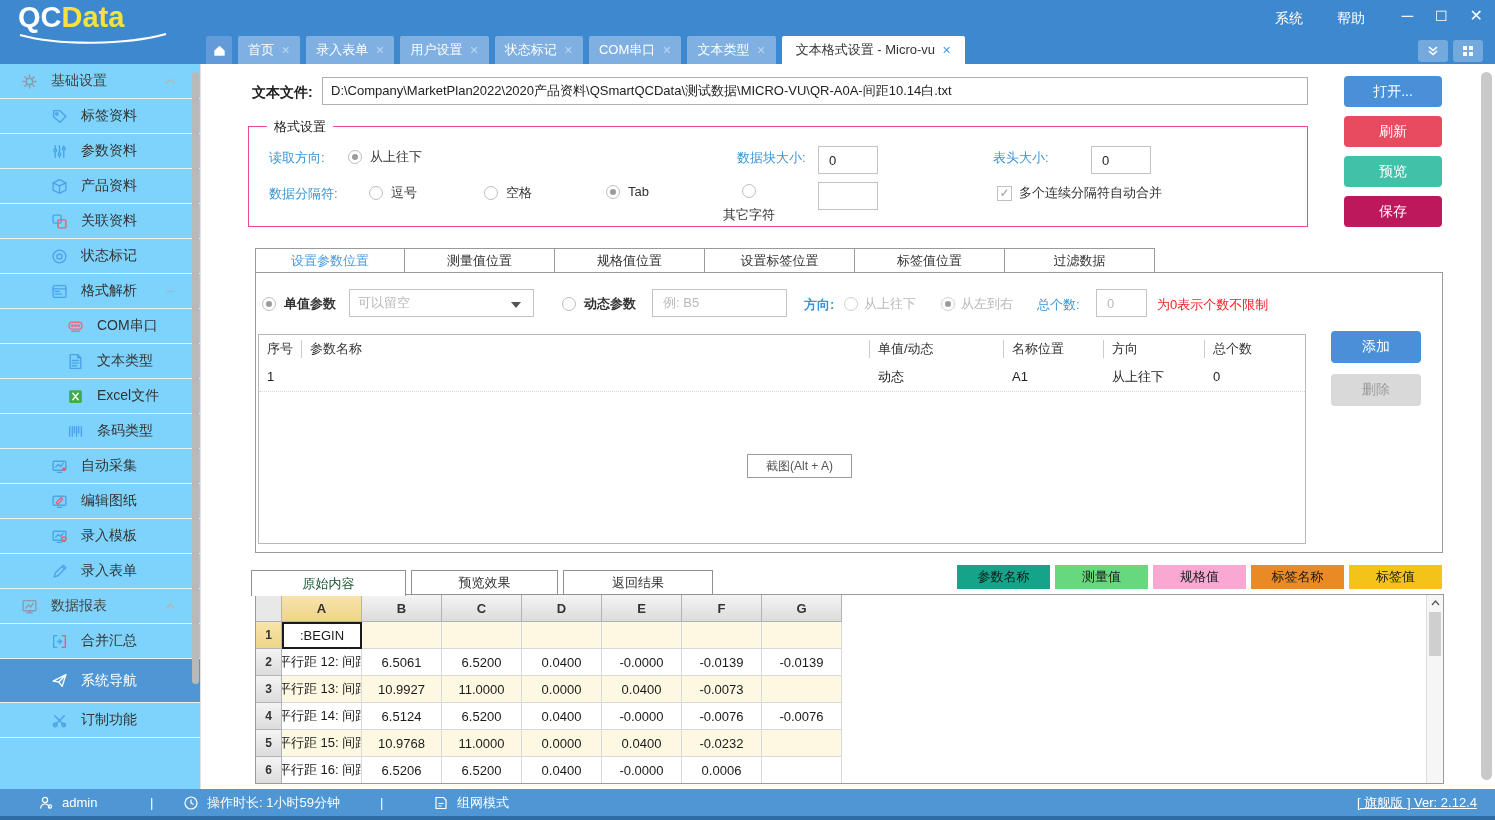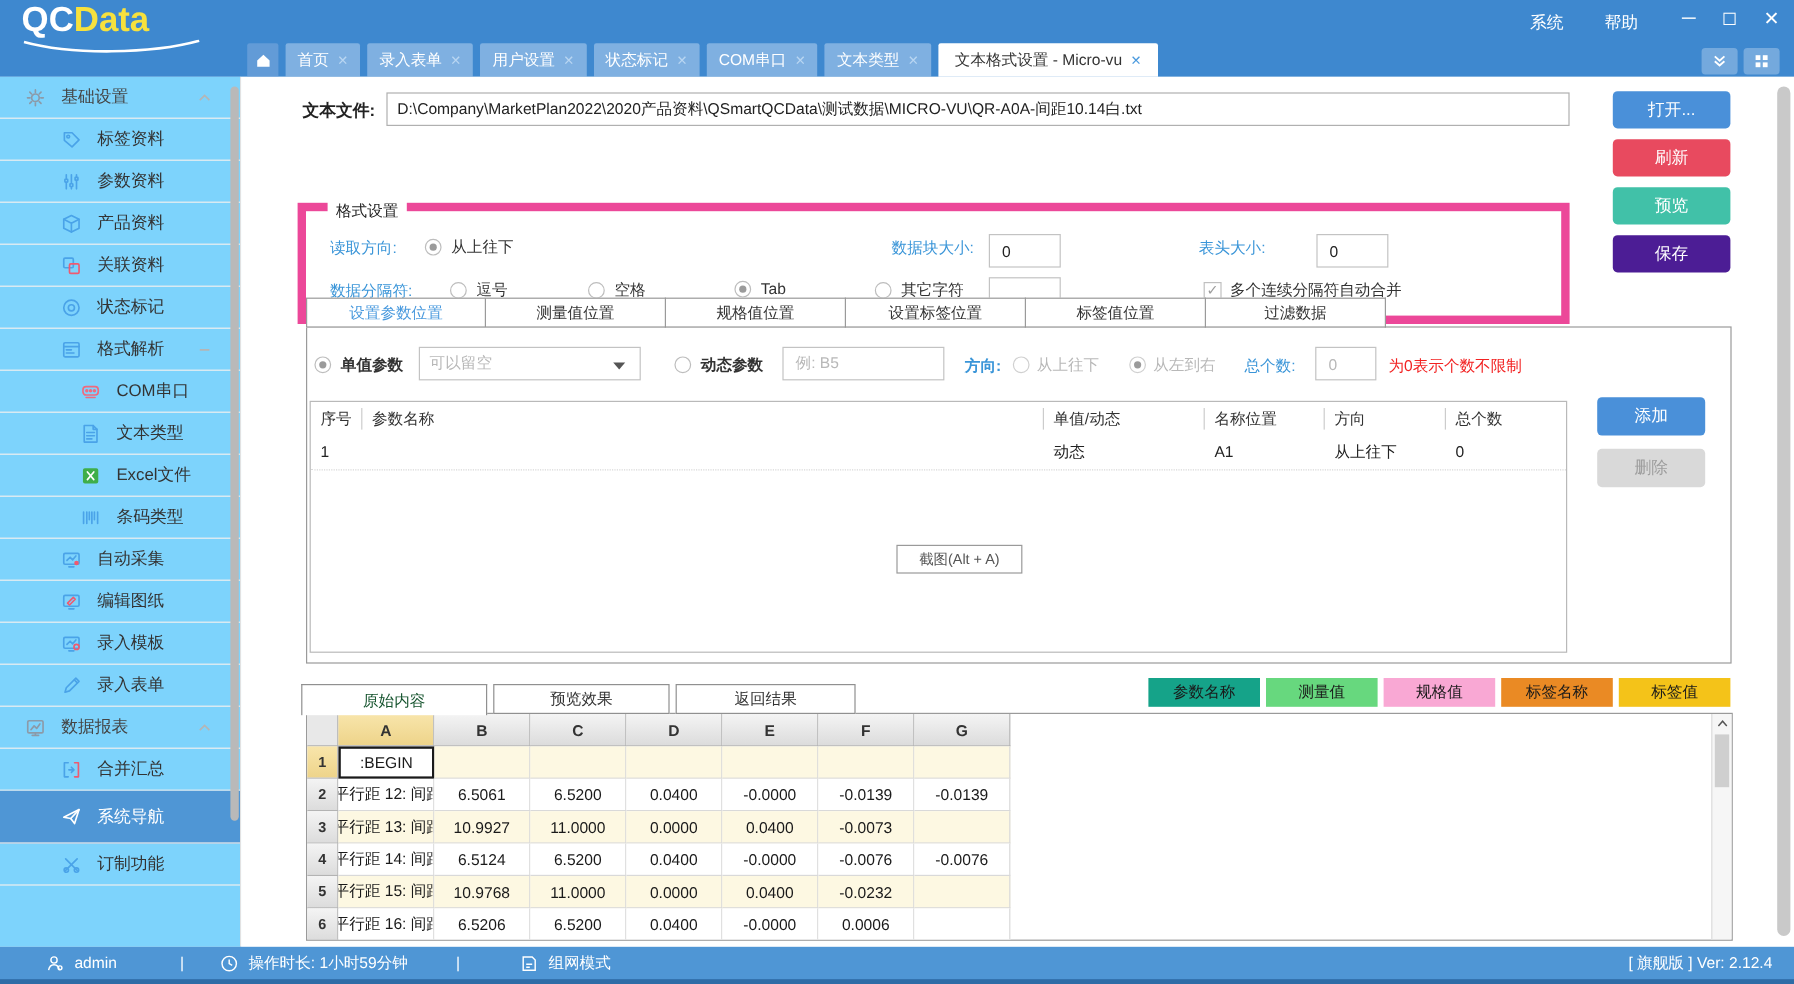--- a/index.html
+++ b/index.html
@@ -30,21 +30,21 @@
 .snav .chev{position:absolute;right:24px;color:#b5b5b5;display:flex;align-items:center;}
 .snav.selected{background:#4f96d5;color:#fff;height:44px;}
 .snav.selected .ic{color:#fff;}
 .side-scroll{position:absolute;left:192px;top:72px;width:7px;height:612px;background:#b9b9b9;border-radius:4px;}
 .side-handles{position:absolute;left:202px;top:420px;display:flex;flex-direction:column;gap:4px;}
 .side-handles div{width:12px;height:22px;border:1px solid #c5c5c5;background:#fafafa;border-radius:3px;color:#888;font-size:10px;display:flex;align-items:center;justify-content:center;}
 .main{position:absolute;left:201px;top:64px;width:1294px;height:725px;background:#fff;}
 .filelabel{position:absolute;left:51px;top:20px;font-weight:bold;font-size:14px;color:#222;}
 .fileinput{position:absolute;left:121px;top:13px;width:986px;height:28px;border:1px solid #b0b0b0;font-size:13px;color:#222;display:flex;align-items:center;padding-left:8px;background:#fff;}
 .act{position:absolute;left:1143px;width:98px;height:31px;border-radius:4px;color:#fff;font-size:14px;display:flex;align-items:center;justify-content:center;}
-.fieldset{position:absolute;left:47px;top:62px;width:1060px;height:101px;border:7px solid #ec4899;margin-top:43px;}
+.fieldset{position:absolute;left:47px;top:62px;width:1060px;height:101px;border:1px solid #ec4899;}
 .fieldset .legend{position:absolute;left:18px;top:-9px;background:#fff;padding:0 7px;color:#222;font-size:13px;}
 .blbl{color:#3a95d8;font-size:13px;}
 .f-item{position:absolute;display:flex;align-items:center;}
 .tinput{border:1px solid #c3c3c3;height:28px;width:60px;display:flex;align-items:center;padding-left:10px;background:#fff;font-size:13px;color:#222;}
 .radio{width:14px;height:14px;border:1px solid #bdbdbd;border-radius:50%;background:#fff;position:relative;display:inline-block;flex:none;}
 .radio.sel::after{content:'';position:absolute;left:3px;top:3px;width:6px;height:6px;border-radius:50%;background:#9b9b9b;}
 .radio.dis{border-color:#d0d0d0;}
 .checkbox{width:15px;height:15px;border:1px solid #c0c0c0;background:#fff;color:#9c9c9c;font-size:12px;line-height:13px;text-align:center;display:inline-block;flex:none;}
 .ptabs{position:absolute;left:54px;top:184px;display:flex;height:25px;z-index:2;}
 .ptab{width:150px;border:1px solid #9a9a9a;border-left:none;display:flex;align-items:center;justify-content:center;font-size:13px;color:#333;background:#fff;}
@@ -362,21 +362,21 @@
   <div>›</div>
   <div>‹</div>
 </div>
 
 <div class="main">
   <div class="filelabel">文本文件:</div>
   <div class="fileinput">D:\Company\MarketPlan2022\2020产品资料\QSmartQCData\测试数据\MICRO-VU\QR-A0A-间距10.14白.txt</div>
   <div class="act" style="top:12px;background:#4a90d9;">打开...</div>
   <div class="act" style="top:52px;background:#e84a5f;">刷新</div>
   <div class="act" style="top:92px;background:#41c1a8;">预览</div>
-  <div class="act" style="top:132px;background:#4c1d95;">保存</div>
+  <div class="act" style="top:132px;background:#be185d;">保存</div>
 
   <div class="fieldset">
     <div class="legend">格式设置</div>
     <div class="f-item blbl" style="left:20px;top:22px;">读取方向:</div>
     <div class="f-item" style="left:99px;top:21px;gap:8px;">
         <span class="radio sel"></span>
         <span>从上往下</span>
       </div>
     <div class="f-item blbl" style="left:488px;top:22px;">数据块大小:</div>
     <div class="tinput f-item" style="position:absolute;left:569px;top:19px;">0</div>
@@ -388,21 +388,21 @@
         <span>逗号</span>
       </div>
     <div class="f-item" style="left:235px;top:57px;gap:8px;">
         <span class="radio"></span>
         <span>空格</span>
       </div>
     <div class="f-item" style="left:357px;top:57px;gap:8px;">
         <span class="radio sel"></span>
         <span>Tab</span>
       </div>
-    <div class="f-item" style="left:474px;top:57px;gap:8px;">
+    <div class="f-item" style="left:474px;top:57px;gap:8px;flex-direction:column;">
         <span class="radio"></span>
         <span>其它字符</span>
       </div>
     <div class="tinput f-item" style="position:absolute;left:569px;top:55px;"></div>
     <div class="f-item" style="left:748px;top:57px;gap:7px;">
         <span class="checkbox">✓</span>
         <span>多个连续分隔符自动合并</span>
       </div>
   </div>
 
@@ -575,17 +575,17 @@
     <span>操作时长: 1小时59分钟</span>
   </div>
   <div class="itm" style="left:380px;">|</div>
   <div class="itm" style="left:433px;">
     <svg width="16" height="16" viewBox="0 0 16 16" fill="none" stroke="#fff" stroke-width="1.2">
         <path d="M3 2.5h7.5l2.5 2.5v8.5H3z"></path>
         <path d="M5.5 8.5h5M5.5 11h3"></path>
       </svg>
     <span>组网模式</span>
   </div>
-  <div class="itm" style="right:18px;">
+  <div class="itm" style="right:18px;text-decoration:underline;">
       <span>[ 旗舰版 ] Ver: 2.12.4</span>
     </div>
 </div>
 <div class="page-scroll"></div>
 
 </body></html>

